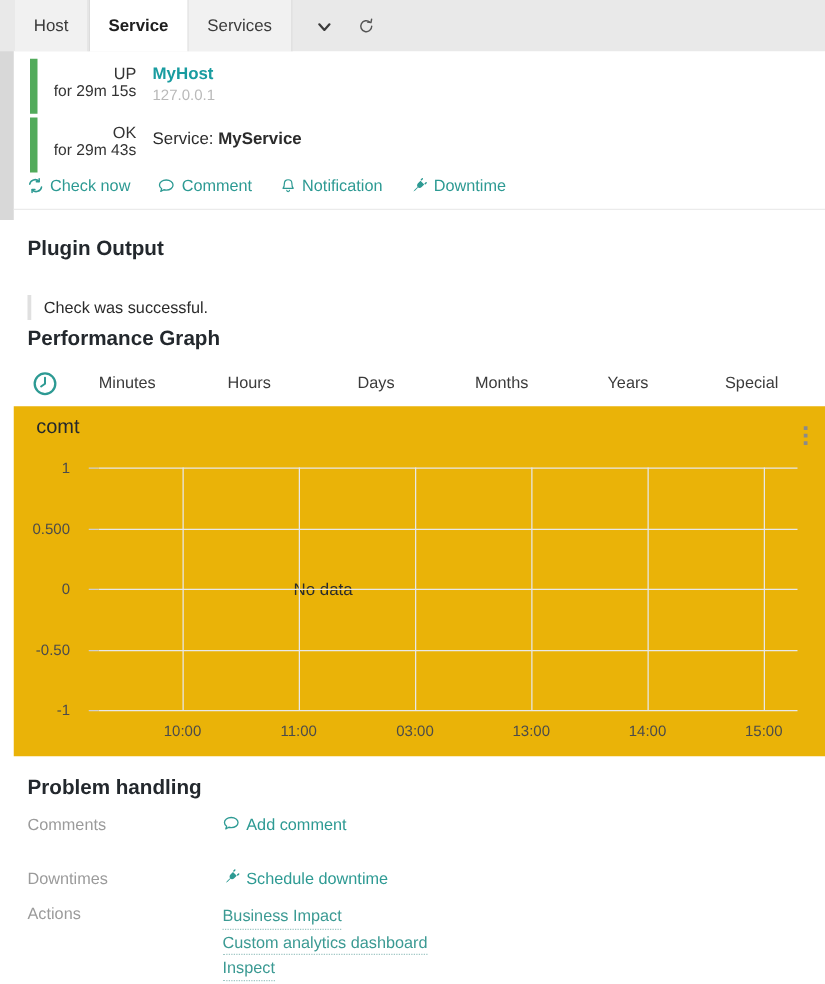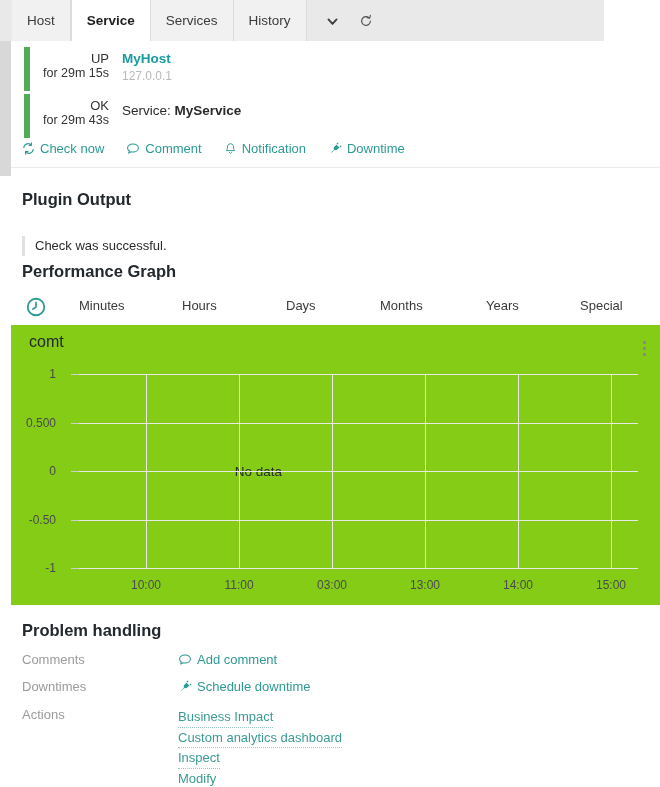--- a/index.html
+++ b/index.html
@@ -30,21 +30,21 @@
     width: 11px;
     height: 176px;
     background: #d8d8d8;
   }
 
   
   .tabbar {
     position: absolute;
     left: 0;
     top: 0;
-    width: 604px;
+    width: 660px;
     height: 41px;
     background: #e9e9e9;
     box-sizing: border-box;
   }
   .tabs {
     position: absolute;
     left: 12px;
     top: 0;
     display: flex;
     align-items: stretch;
@@ -221,21 +221,21 @@
     white-space: nowrap;
   }
 
   
   .graph-card {
     position: absolute;
     left: 11px;
     top: 325px;
     width: 649px;
     height: 280px;
-    background: #84cc16;
+    background: #eab308;
   }
   .graph-title {
     position: absolute;
     left: 18px;
     top: 8px;
     font-size: 16px;
     color: #23282d;
   }
   .kebab {
     position: absolute;
@@ -340,21 +340,21 @@
     left: 0;
     font-size: 13px;
     color: #9b9b9b;
   }
   .ph-value {
     margin-left: 156px;
     min-height: 26px;
   }
   .ph-link {
     display: inline-flex;
-    align-items: center;
+    align-items: flex-start;
     gap: 5px;
     font-size: 13px;
     color: #2d9a93;
     cursor: pointer;
   }
   .ph-action {
     display: block;
     font-size: 13px;
     color: #3b9a93;
     cursor: pointer;
@@ -368,21 +368,20 @@
 
 <div id="page">
 
   <div class="left-rail"></div>
 
   <div class="tabbar">
     <div class="tabs">
       <div class="tab">Host</div>
       <div class="tab active">Service</div>
       <div class="tab">Services</div>
-      <div class="tab">History</div>
       <div class="tab-icons">
         <div class="tab-icon-btn">
           <span class="chev">
             <svg width="13" height="13" viewBox="0 0 16 16">
                 <path d="M3 5.5 L8 11 L13 5.5" fill="none" stroke="#3b3b3b" stroke-width="2.2" stroke-linecap="round" stroke-linejoin="round"></path>
               </svg>
           </span>
         </div>
         <div class="tab-icon-btn">
           <span class="reload">
@@ -535,21 +534,21 @@
           <span>
             <svg width="14" height="14" viewBox="0 0 16 16" style="display:block">
               <path d="M8 2.3 C11.6 2.3 14.2 4.3 14.2 6.9 C14.2 9.5 11.6 11.5 8 11.5 C7.2 11.5 6.5 11.4 5.8 11.2 L3 12.7 L3.8 10.3 C2.5 9.5 1.8 8.3 1.8 6.9 C1.8 4.3 4.4 2.3 8 2.3 Z" fill="none" stroke="#2d9a93" stroke-width="1.2" stroke-linejoin="round"></path>
             </svg>
           </span>
           <span>Add comment</span>
         </span>
       </div>
     </div>
 
-    <div class="ph-row" style="margin-top:1px">
+    <div class="ph-row" style="margin-top:17px">
       <div class="ph-label">Downtimes</div>
       <div class="ph-value">
         <span class="ph-link">
           <span>
             <svg width="14" height="14" viewBox="0 0 16 16" style="display:block">
               <path d="M9.6 3.0 L13.0 6.4 L10.7 8.7 C9.6 9.8 7.9 9.8 6.8 8.7 L7.3 8.2 L4.2 11.3 L3.1 12.9 L4.7 11.8 L7.8 8.7 L7.3 9.2 C6.2 8.1 6.2 6.4 7.3 5.3 Z" fill="#2d9a93"></path>
               <path d="M10.4 2.1 L11.3 1.2 M13.9 5.6 L14.8 4.7" stroke="#2d9a93" stroke-width="1.3" stroke-linecap="round"></path>
             </svg>
           </span>
           <span>Schedule downtime</span>

